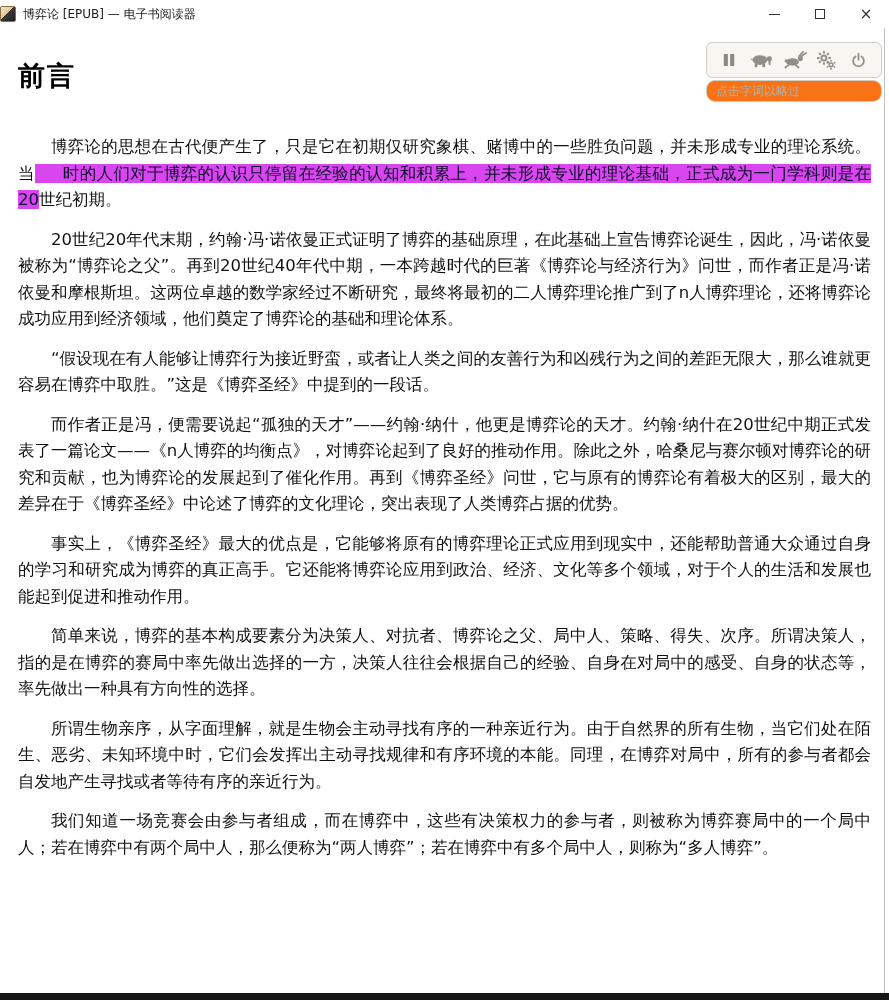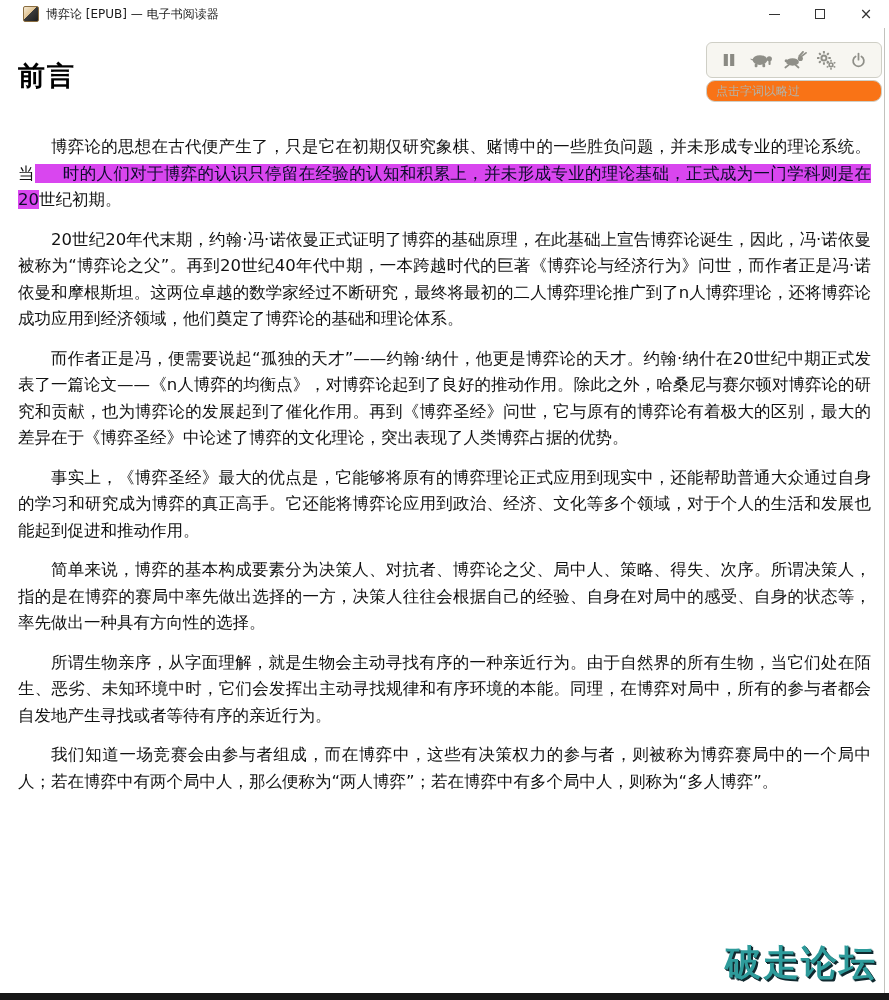--- a/index.html
+++ b/index.html
@@ -1,21 +1,21 @@
 <!DOCTYPE html>
 <html><head>
 <meta charset="utf-8">
 <style>
   * { margin:0; padding:0; box-sizing:border-box; }
   html,body { width:889px; height:1000px; background:#fff;
     font-family:"DejaVu Sans","Liberation Sans",sans-serif; }
   .window { position:relative; width:889px; height:1000px; background:#fff; overflow:hidden; }
 
   
-  .titlebar { position:relative; height:28px; background:#ffffff; display:flex; align-items:center; padding-left:23px; }
+  .titlebar { position:relative; height:28px; background:#ffffff; display:flex; align-items:center; padding-left:0; }
   .app-icon { width:16px; height:16px; margin-right:7px; border-radius:2px;
     background:linear-gradient(135deg,#f4e9d4 0%,#e0c392 45%,#3a3a3a 46%,#1d1d1d 100%);
     border:1px solid #8a6d3f; }
   .win-title { font-size:12px; color:#1b1b1b; }
   .win-controls { position:absolute; right:0; top:0; height:28px; display:flex; }
   .win-btn { width:46px; height:28px; display:flex; align-items:center; justify-content:center; cursor:default; }
   .min-glyph { display:block; width:11px; height:1px; background:#333; }
   .max-glyph { display:block; width:10px; height:10px; border:1px solid #333; }
   .close-glyph { font-size:15px; color:#333; line-height:1; }
 
@@ -132,22 +132,22 @@
     </div>
     <input class="skip-input" type="text" placeholder="点击字词以略过" style="">
   </div>
 
   <div class="content">
     <h1 class="page-title">前言</h1>
 
     <p><span>博弈论的思想在古代便产生了，只是它在初期仅研究象棋、赌博中的一些胜负问题，并未形成专业的理论系统。当</span><span class="hl">时的人们对于博弈的认识只停留在经验的认知和积累上，并未形成专业的理论基础，正式成为一门学科则是在20</span><span>世纪初期。</span></p>
 
     <p>20世纪20年代末期，约翰·冯·诺依曼正式证明了博弈的基础原理，在此基础上宣告博弈论诞生，因此，冯·诺依曼被称为“博弈论之父”。再到20世纪40年代中期，一本跨越时代的巨著《博弈论与经济行为》问世，而作者正是冯·诺依曼和摩根斯坦。这两位卓越的数学家经过不断研究，最终将最初的二人博弈理论推广到了n人博弈理论，还将博弈论成功应用到经济领域，他们奠定了博弈论的基础和理论体系。</p>
+    <p>“假设现在有人能够让博弈行为接近野蛮，或者让人类之间的友善行为和凶残行为之间的差距无限大，那么谁就更容易在博弈中取胜。”这是《博弈圣经》中提到的一段话。</p>
     <p>而作者正是冯，便需要说起“孤独的天才”——约翰·纳什，他更是博弈论的天才。约翰·纳什在20世纪中期正式发表了一篇论文——《n人博弈的均衡点》，对博弈论起到了良好的推动作用。除此之外，哈桑尼与赛尔顿对博弈论的研究和贡献，也为博弈论的发展起到了催化作用。再到《博弈圣经》问世，它与原有的博弈论有着极大的区别，最大的差异在于《博弈圣经》中论述了博弈的文化理论，突出表现了人类博弈占据的优势。</p>
     <p>事实上，《博弈圣经》最大的优点是，它能够将原有的博弈理论正式应用到现实中，还能帮助普通大众通过自身的学习和研究成为博弈的真正高手。它还能将博弈论应用到政治、经济、文化等多个领域，对于个人的生活和发展也能起到促进和推动作用。</p>
     <p>简单来说，博弈的基本构成要素分为决策人、对抗者、博弈论之父、局中人、策略、得失、次序。所谓决策人，指的是在博弈的赛局中率先做出选择的一方，决策人往往会根据自己的经验、自身在对局中的感受、自身的状态等，率先做出一种具有方向性的选择。</p>
     <p>所谓生物亲序，从字面理解，就是生物会主动寻找有序的一种亲近行为。由于自然界的所有生物，当它们处在陌生、恶劣、未知环境中时，它们会发挥出主动寻找规律和有序环境的本能。同理，在博弈对局中，所有的参与者都会自发地产生寻找或者等待有序的亲近行为。</p>
     <p>我们知道一场竞赛会由参与者组成，而在博弈中，这些有决策权力的参与者，则被称为博弈赛局中的一个局中人；若在博弈中有两个局中人，那么便称为“两人博弈”；若在博弈中有多个局中人，则称为“多人博弈”。</p>
   </div>
 
-  <div class="watermark">破走论坛</div>
   <div class="bottom-bar"></div>
 </div>
 
 </body></html>

